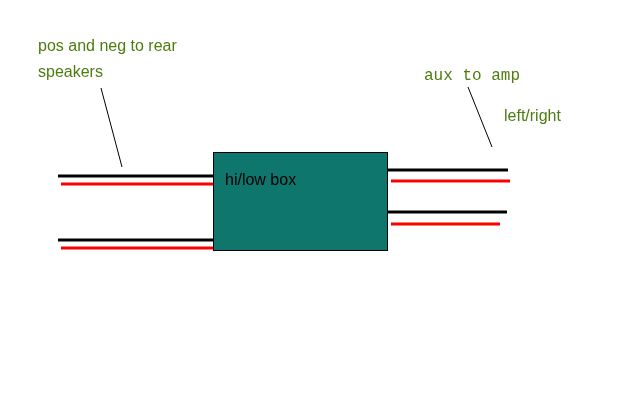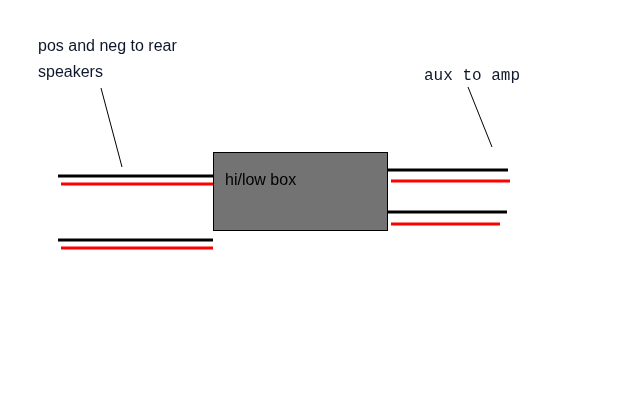--- a/index.html
+++ b/index.html
@@ -10,60 +10,61 @@
   }
   .canvas {
     position: relative;
     width: 632px;
     height: 406px;
     background: #ffffff;
     overflow: hidden;
   }
   .label {
     position: absolute;
-    color: #0f172a;
+    color: #4d7c0f;
     font-size: 16px;
     line-height: 26px;
     white-space: pre;
   }
   .diagram-svg {
     position: absolute;
     left: 0;
     top: 0;
     width: 632px;
     height: 406px;
   }
   .box {
     position: absolute;
     left: 213px;
     top: 152px;
     width: 175px;
-    height: 79px;
+    height: 99px;
     border: 1px solid #000000;
-    background: #737373;
+    background: #0f766e;
     box-sizing: border-box;
   }
   .box-label {
     position: absolute;
     left: 11px;
     top: 18px;
     font-size: 16px;
     color: #000000;
     white-space: pre;
   }
 </style>
 </head>
 <body>
 
 <div class="canvas">
 
   <div class="label" style="left:38px; top:33px;"><span>pos and neg to rear</span><br><span>speakers</span></div>
 
   <div class="label" style="left:424px; top:63px;font-family:Liberation Mono, monospace;">aux to amp</div>
 
+  <div class="label" style="left:504px; top:103px;">left/right</div>
 
   <svg class="diagram-svg" viewBox="0 0 632 406" xmlns="http://www.w3.org/2000/svg">
 
     <line x1="101" y1="88" x2="122" y2="167" stroke-width="1" stroke="#000000"></line>
 
     <line x1="468" y1="87" x2="492" y2="147" stroke-width="1" stroke="#000000"></line>
 
     <line x1="58" y1="176" x2="213" y2="176" stroke-width="3" stroke="#000000"></line>
     <line x1="61" y1="184" x2="213" y2="184" stroke-width="3" stroke="#ff0000"></line>
 

